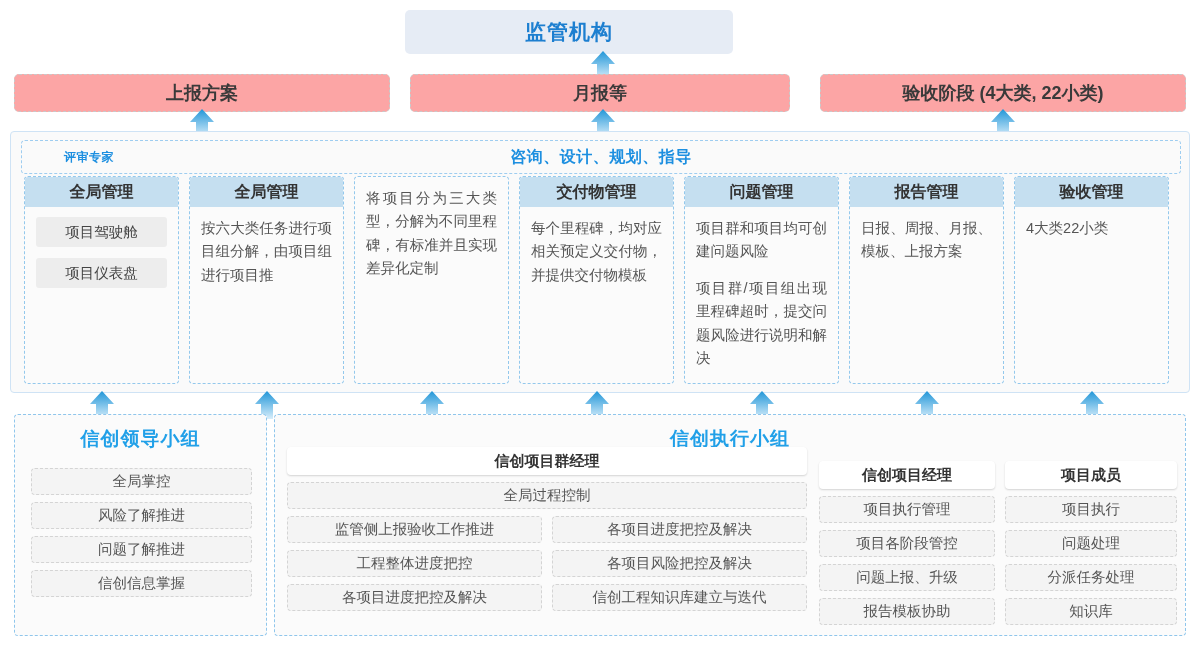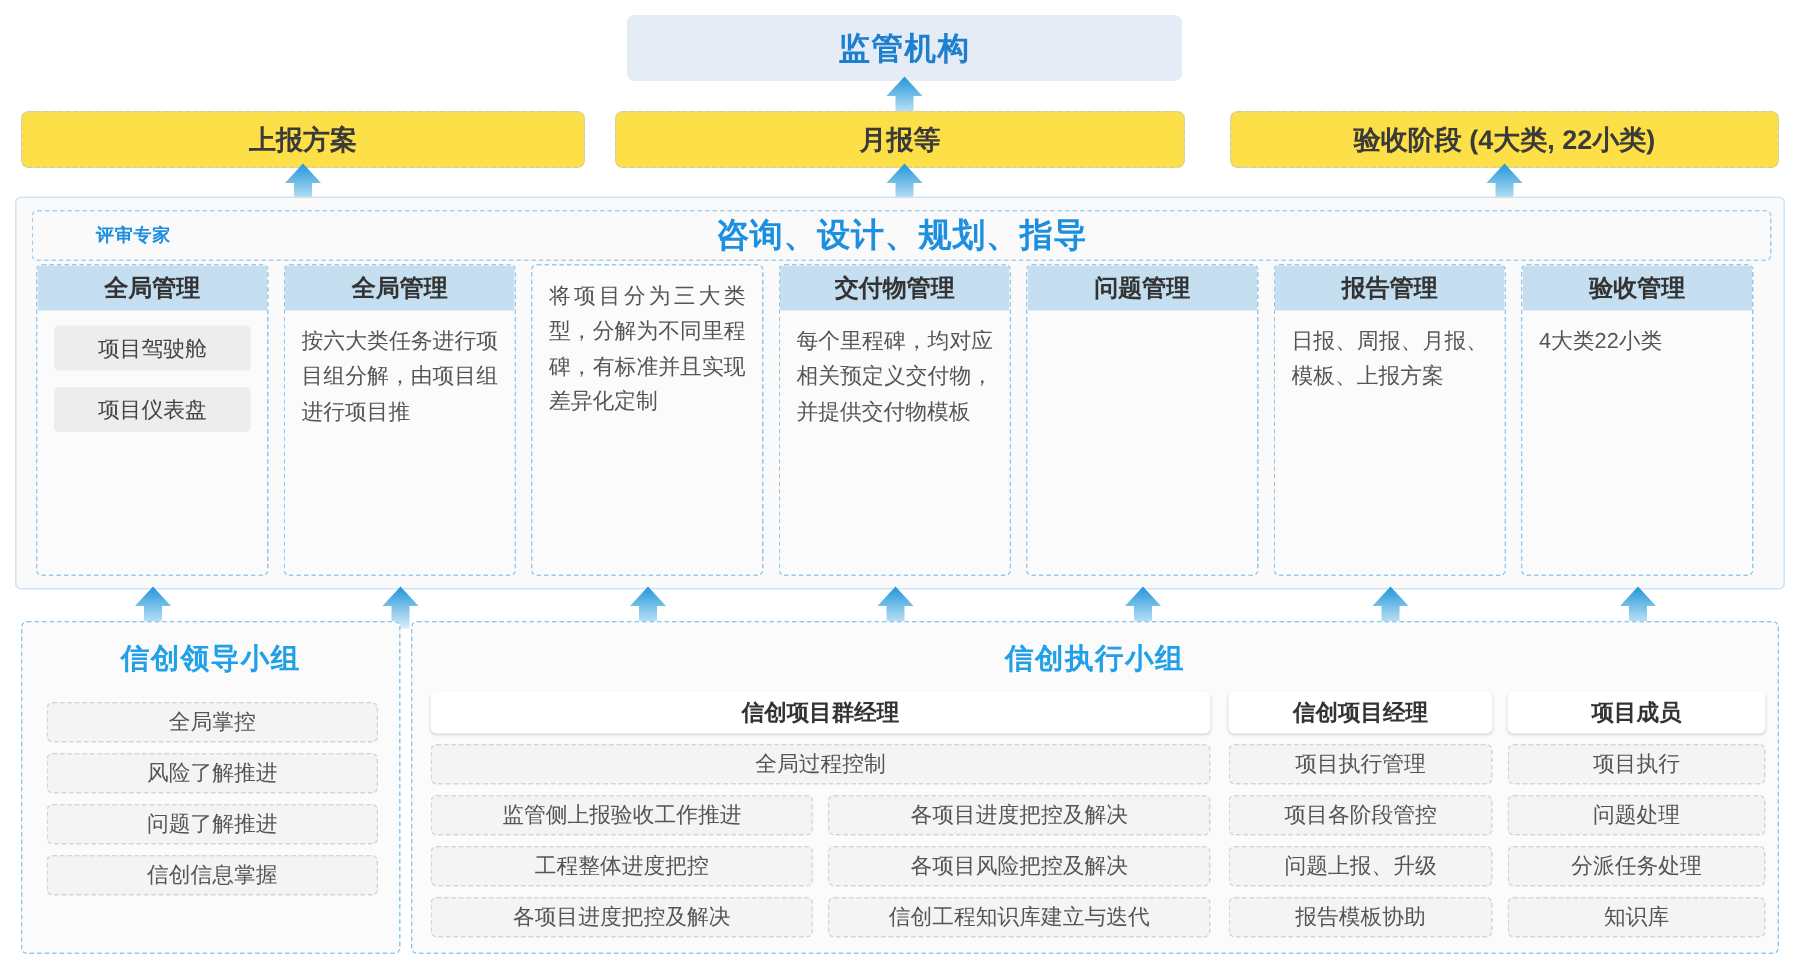--- a/index.html
+++ b/index.html
@@ -10,32 +10,32 @@
     overflow: hidden;
   }
   .page { position: relative; width: 1200px; height: 650px; }
 
   
   .arrow { position: absolute; width: 26px; height: 30px; }
   .arrow svg { display: block; width: 26px; height: 30px; }
 
   
   .regulator {
-    position: absolute; left: 418px; top: 10px; width: 370px; height: 44px;
+    position: absolute; left: 405px; top: 10px; width: 328px; height: 44px;
     background: #e6ecf5; border-radius: 5px;
     display: flex; align-items: center; justify-content: center;
   }
   .regulator-label {
     color: #1d7fd0; font-size: 21px; font-weight: bold; letter-spacing: 1px;
   }
 
   
   .reportbox {
     position: absolute; top: 74px; height: 38px;
-    background: #fde047; border: 1px dashed #c9c9c9; border-radius: 5px;
+    background: #fca5a5; border: 1px dashed #c9c9c9; border-radius: 5px;
     display: flex; align-items: center; justify-content: center;
   }
   .reportbox .lbl { color: #3a3a3a; font-size: 18px; font-weight: bold; }
   #rb0 { left: 14px;  width: 376px; }
   #rb1 { left: 410px; width: 380px; }
   #rb2 { left: 820px; width: 366px; }
 
   
   .mid-panel {
     position: absolute; left: 10px; top: 131px; width: 1180px; height: 262px;
@@ -44,21 +44,21 @@
   .mid-header {
     position: absolute; left: 10px; top: 8px; width: 1160px; height: 34px;
     border: 1px dashed #9ecdf0; border-radius: 4px; background: #fafafa;
   }
   .mid-header .left-title {
     position: absolute; left: 42px; top: 50%; transform: translateY(-50%);
     color: #1d8fe0; font-size: 12px; font-weight: bold; letter-spacing: .5px;
   }
   .mid-header .center-title {
     position: absolute; left: 0; right: 0; top: 50%; transform: translateY(-50%);
-    text-align: center; color: #1d8fe0; font-size: 22px; font-weight: bold; letter-spacing: .5px;
+    text-align: center; color: #1d8fe0; font-size: 16px; font-weight: bold; letter-spacing: .5px;
   }
 
   
   .col {
     position: absolute; top: 176px; width: 155px; height: 208px;
     border: 1px dashed #93c8ec; border-radius: 4px; background: #fbfbfb;
     overflow: hidden;
   }
   .col-head {
     height: 30px; background: #c5dff0;
@@ -191,20 +191,24 @@
     </div>
     <div class="col-body">
       <p>每个里程碑，均对应相关预定义交付物，并提供交付物模板</p>
     </div>
   </div>
 
   <div class="col" style="left:684px;">
     <div class="col-head">
       <span class="t">问题管理</span>
     </div>
+    <div class="col-body">
+      <p>项目群和项目均可创建问题风险</p>
+      <p>项目群/项目组出现里程碑超时，提交问题风险进行说明和解决</p>
+    </div>
   </div>
 
   <div class="col" style="left:849px;">
     <div class="col-head">
       <span class="t">报告管理</span>
     </div>
     <div class="col-body">
       <p>日报、周报、月报、模板、上报方案</p>
     </div>
   </div>
@@ -260,21 +264,21 @@
       <div class="item">全局掌控</div>
       <div class="item">风险了解推进</div>
       <div class="item">问题了解推进</div>
       <div class="item">信创信息掌握</div>
     </div>
   </div>
 
   <div class="bot-panel" id="bp-right">
     <div class="bot-title">信创执行小组</div>
 
-    <div class="group" style="left:12px; top:46px; width:520px;text-align:right;">
+    <div class="group" style="left:12px; top:32px; width:520px;text-align:right;">
       <div class="grp-head">信创项目群经理</div>
       <div class="item">全局过程控制</div>
       <div class="two-col">
         <div>
           <div class="item">监管侧上报验收工作推进</div>
           <div class="item">工程整体进度把控</div>
           <div class="item">各项目进度把控及解决</div>
         </div>
         <div>
           <div class="item">各项目进度把控及解决</div>

